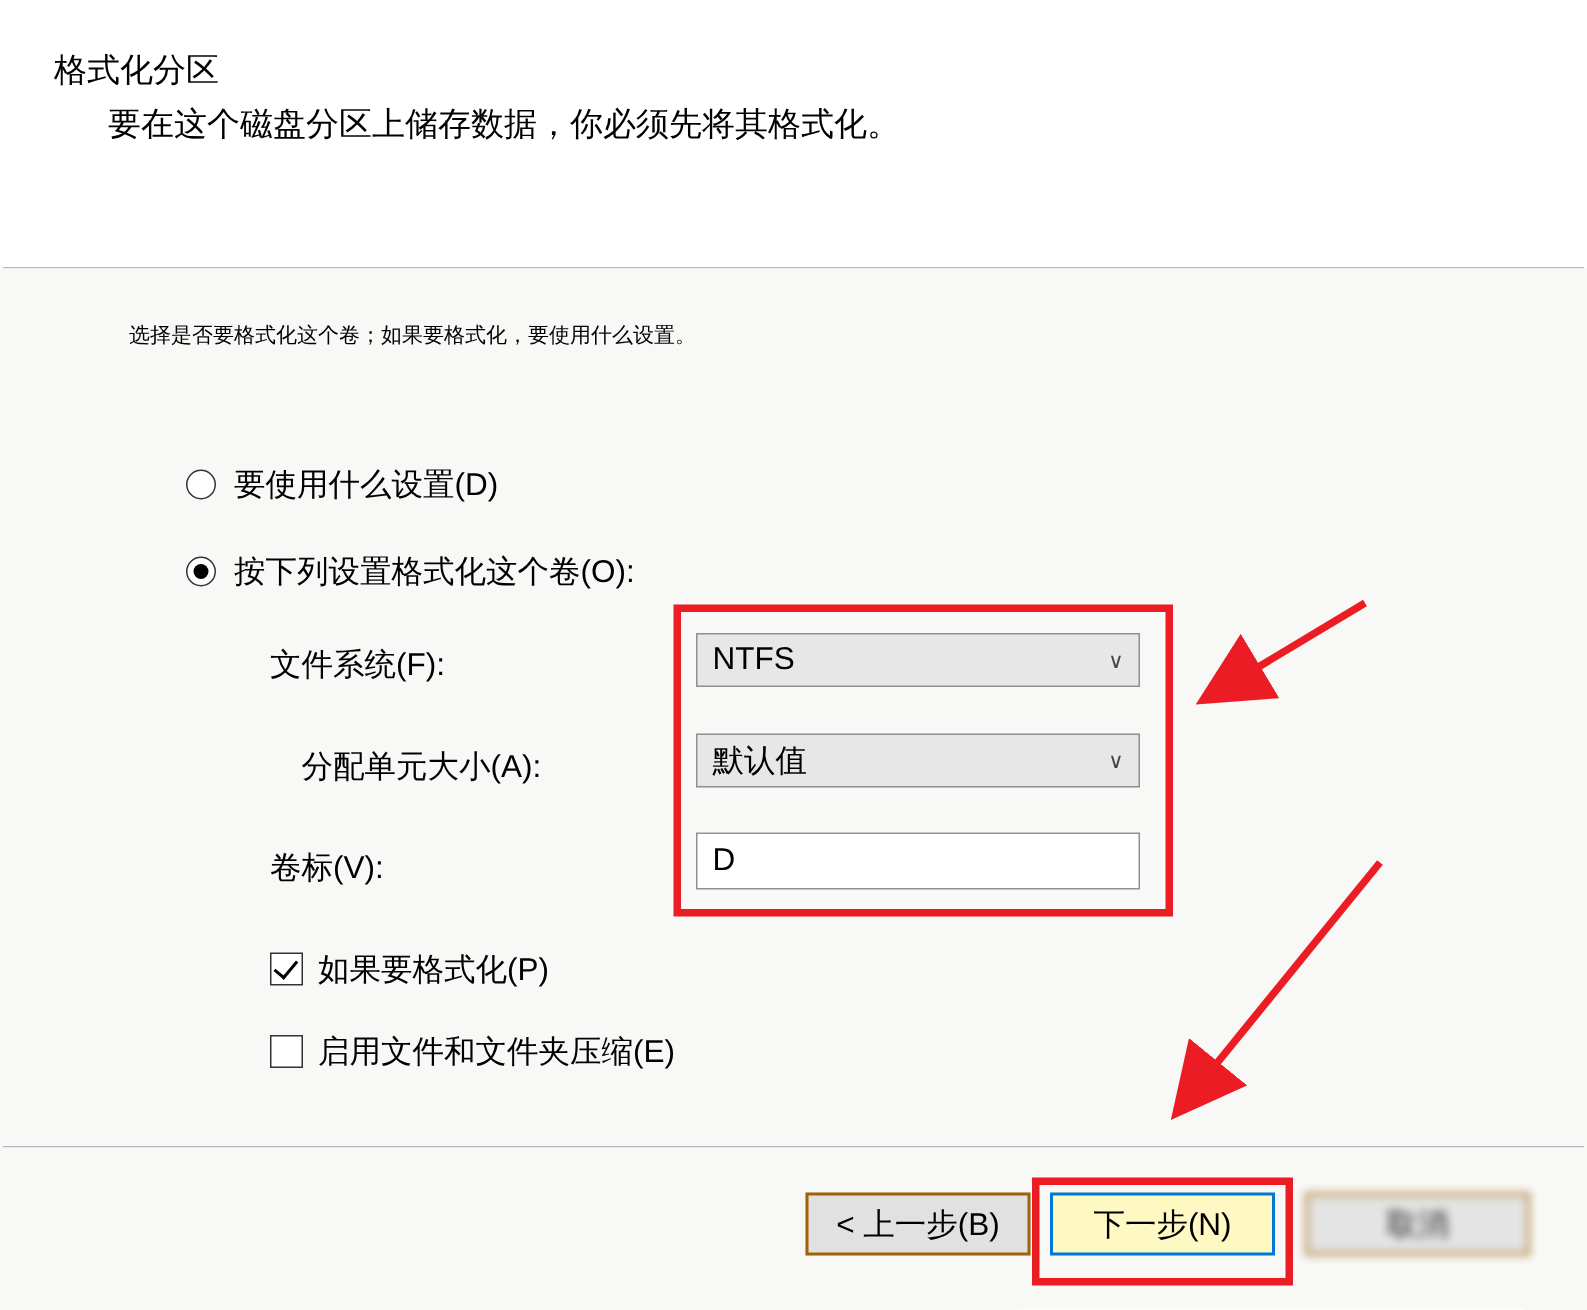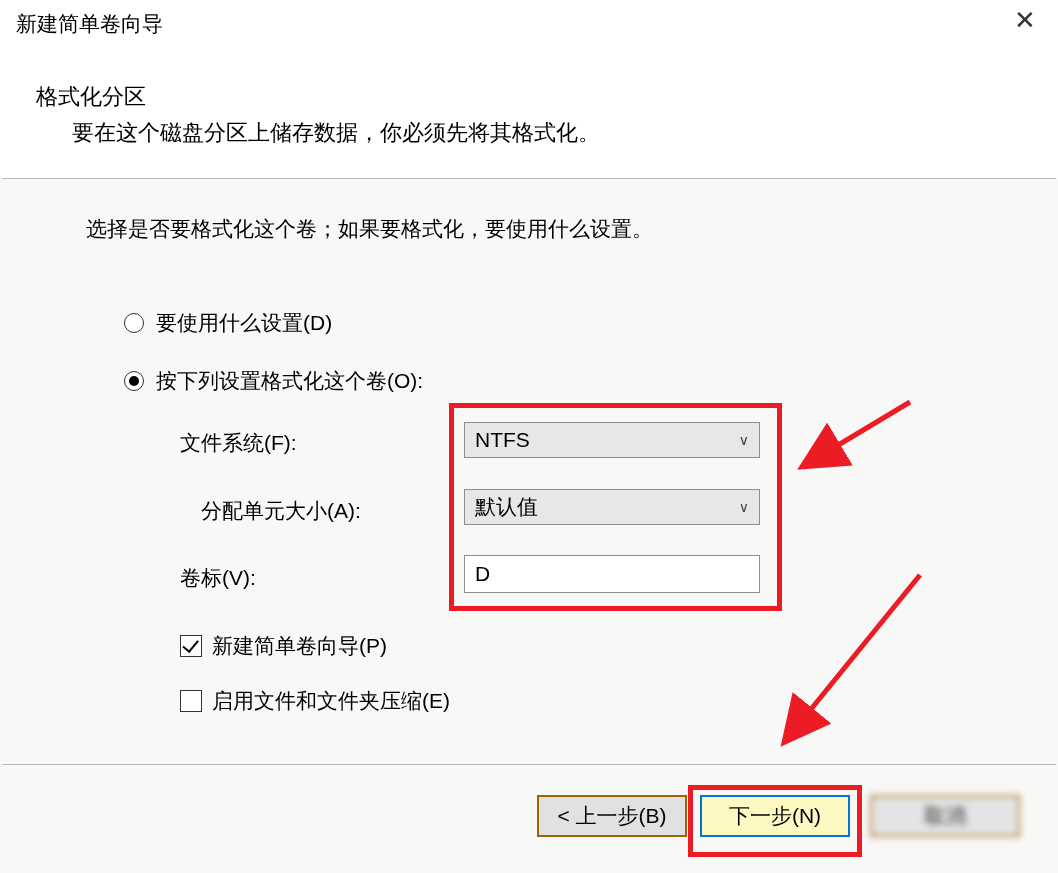--- a/index.html
+++ b/index.html
@@ -74,21 +74,21 @@
     top: 179px;
     bottom: 108px;
     background: #f8f8f7;
     box-sizing: border-box;
   }
 
   .instr {
     position: absolute;
     left: 86px;
     top: 36px;
-    font-size: 21px;
+    font-size: 14px;
   }
 
   
   .radio-row {
     position: absolute;
     left: 124px;
     display: flex;
     align-items: center;
     font-size: 21px;
   }
@@ -249,24 +249,20 @@
     position: absolute;
     inset: 0;
     pointer-events: none;
   }
 </style>
 </head>
 <body>
 
 <div class="window">
 
-  <div class="titlebar">
-    <span>新建简单卷向导</span>
-    <div class="close-btn">✕</div>
-  </div>
 
   <div class="header">
     <div class="h-title">格式化分区</div>
     <div class="h-sub">要在这个磁盘分区上储存数据，你必须先将其格式化。</div>
   </div>
 
   <div class="hline"></div>
 
   <div class="body-panel">
 
@@ -295,21 +291,21 @@
       <span>默认值</span>
       <span class="chevron">∨</span>
     </div>
 
     <div class="textbox">
       <span>D</span>
     </div>
 
     <div class="check-row cr1">
       <span class="checkbox checked"></span>
-      <span>新建简单卷向导(P)</span>
+      <span>如果要格式化(P)</span>
     </div>
 
     <div class="check-row cr2">
       <span class="checkbox"></span>
       <span>启用文件和文件夹压缩(E)</span>
     </div>
 
   </div>
 
   <div class="footline"></div>

